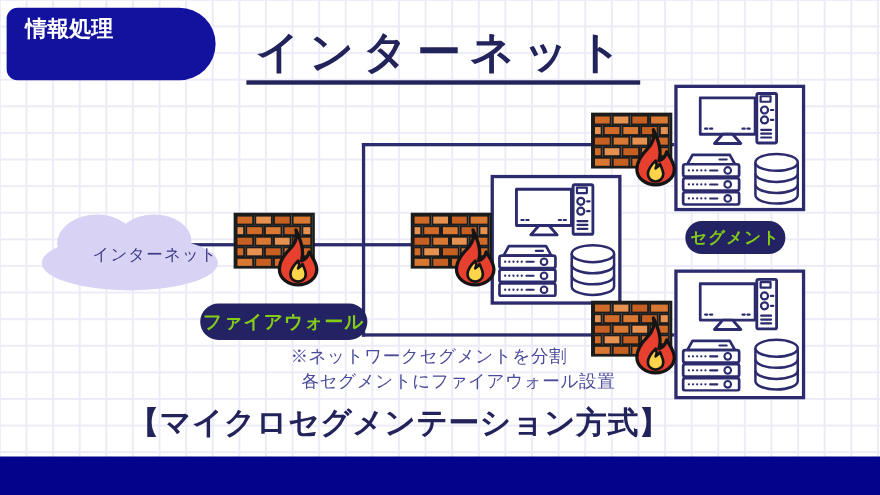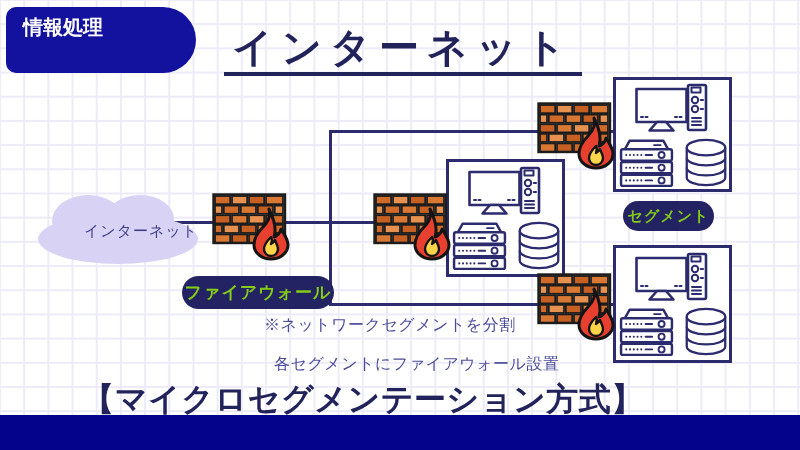--- a/index.html
+++ b/index.html
@@ -51,25 +51,25 @@
   .firewall svg { width:100%; height:100%; }
   
   .pill {
     position:absolute; background:#232364; color:#84cc16; font-weight:bold;
     display:flex; align-items:center; justify-content:center; white-space:nowrap;
   }
   .pill-firewall { left:182px; top:256px; width:152px; height:33px; border-radius:17px; font-size:17px; letter-spacing:1px;margin-top:20px; }
   .pill-segment { left:623px; top:201px; width:91px; height:30px; border-radius:15px; font-size:15px; letter-spacing:1px; }
   
   .note { position:absolute; left:264px; top:313px; font-size:16px; line-height:23px; color:#4a4a9a; letter-spacing:0.5px; }
-  .note .indent { margin-left:10px;margin-top:16px; }
+  .note .indent { margin-left:10px; }
   
   .method-title {
     position:absolute; left:0; top:366px; width:726px; text-align:center;
-    font-size:32px; font-weight:800; color:#23235c; letter-spacing:0.5px;margin-top:12px;
+    font-size:28px; font-weight:800; color:#23235c; letter-spacing:0.5px;
   }
   .footer-bar { position:absolute; left:0; top:415px; width:800px; height:35px; background:#03038c; }
 </style>
 </head>
 <body>
 
 <div class="stage">
 
   <svg width="0" height="0" style="position:absolute" aria-hidden="true">
     <defs>

